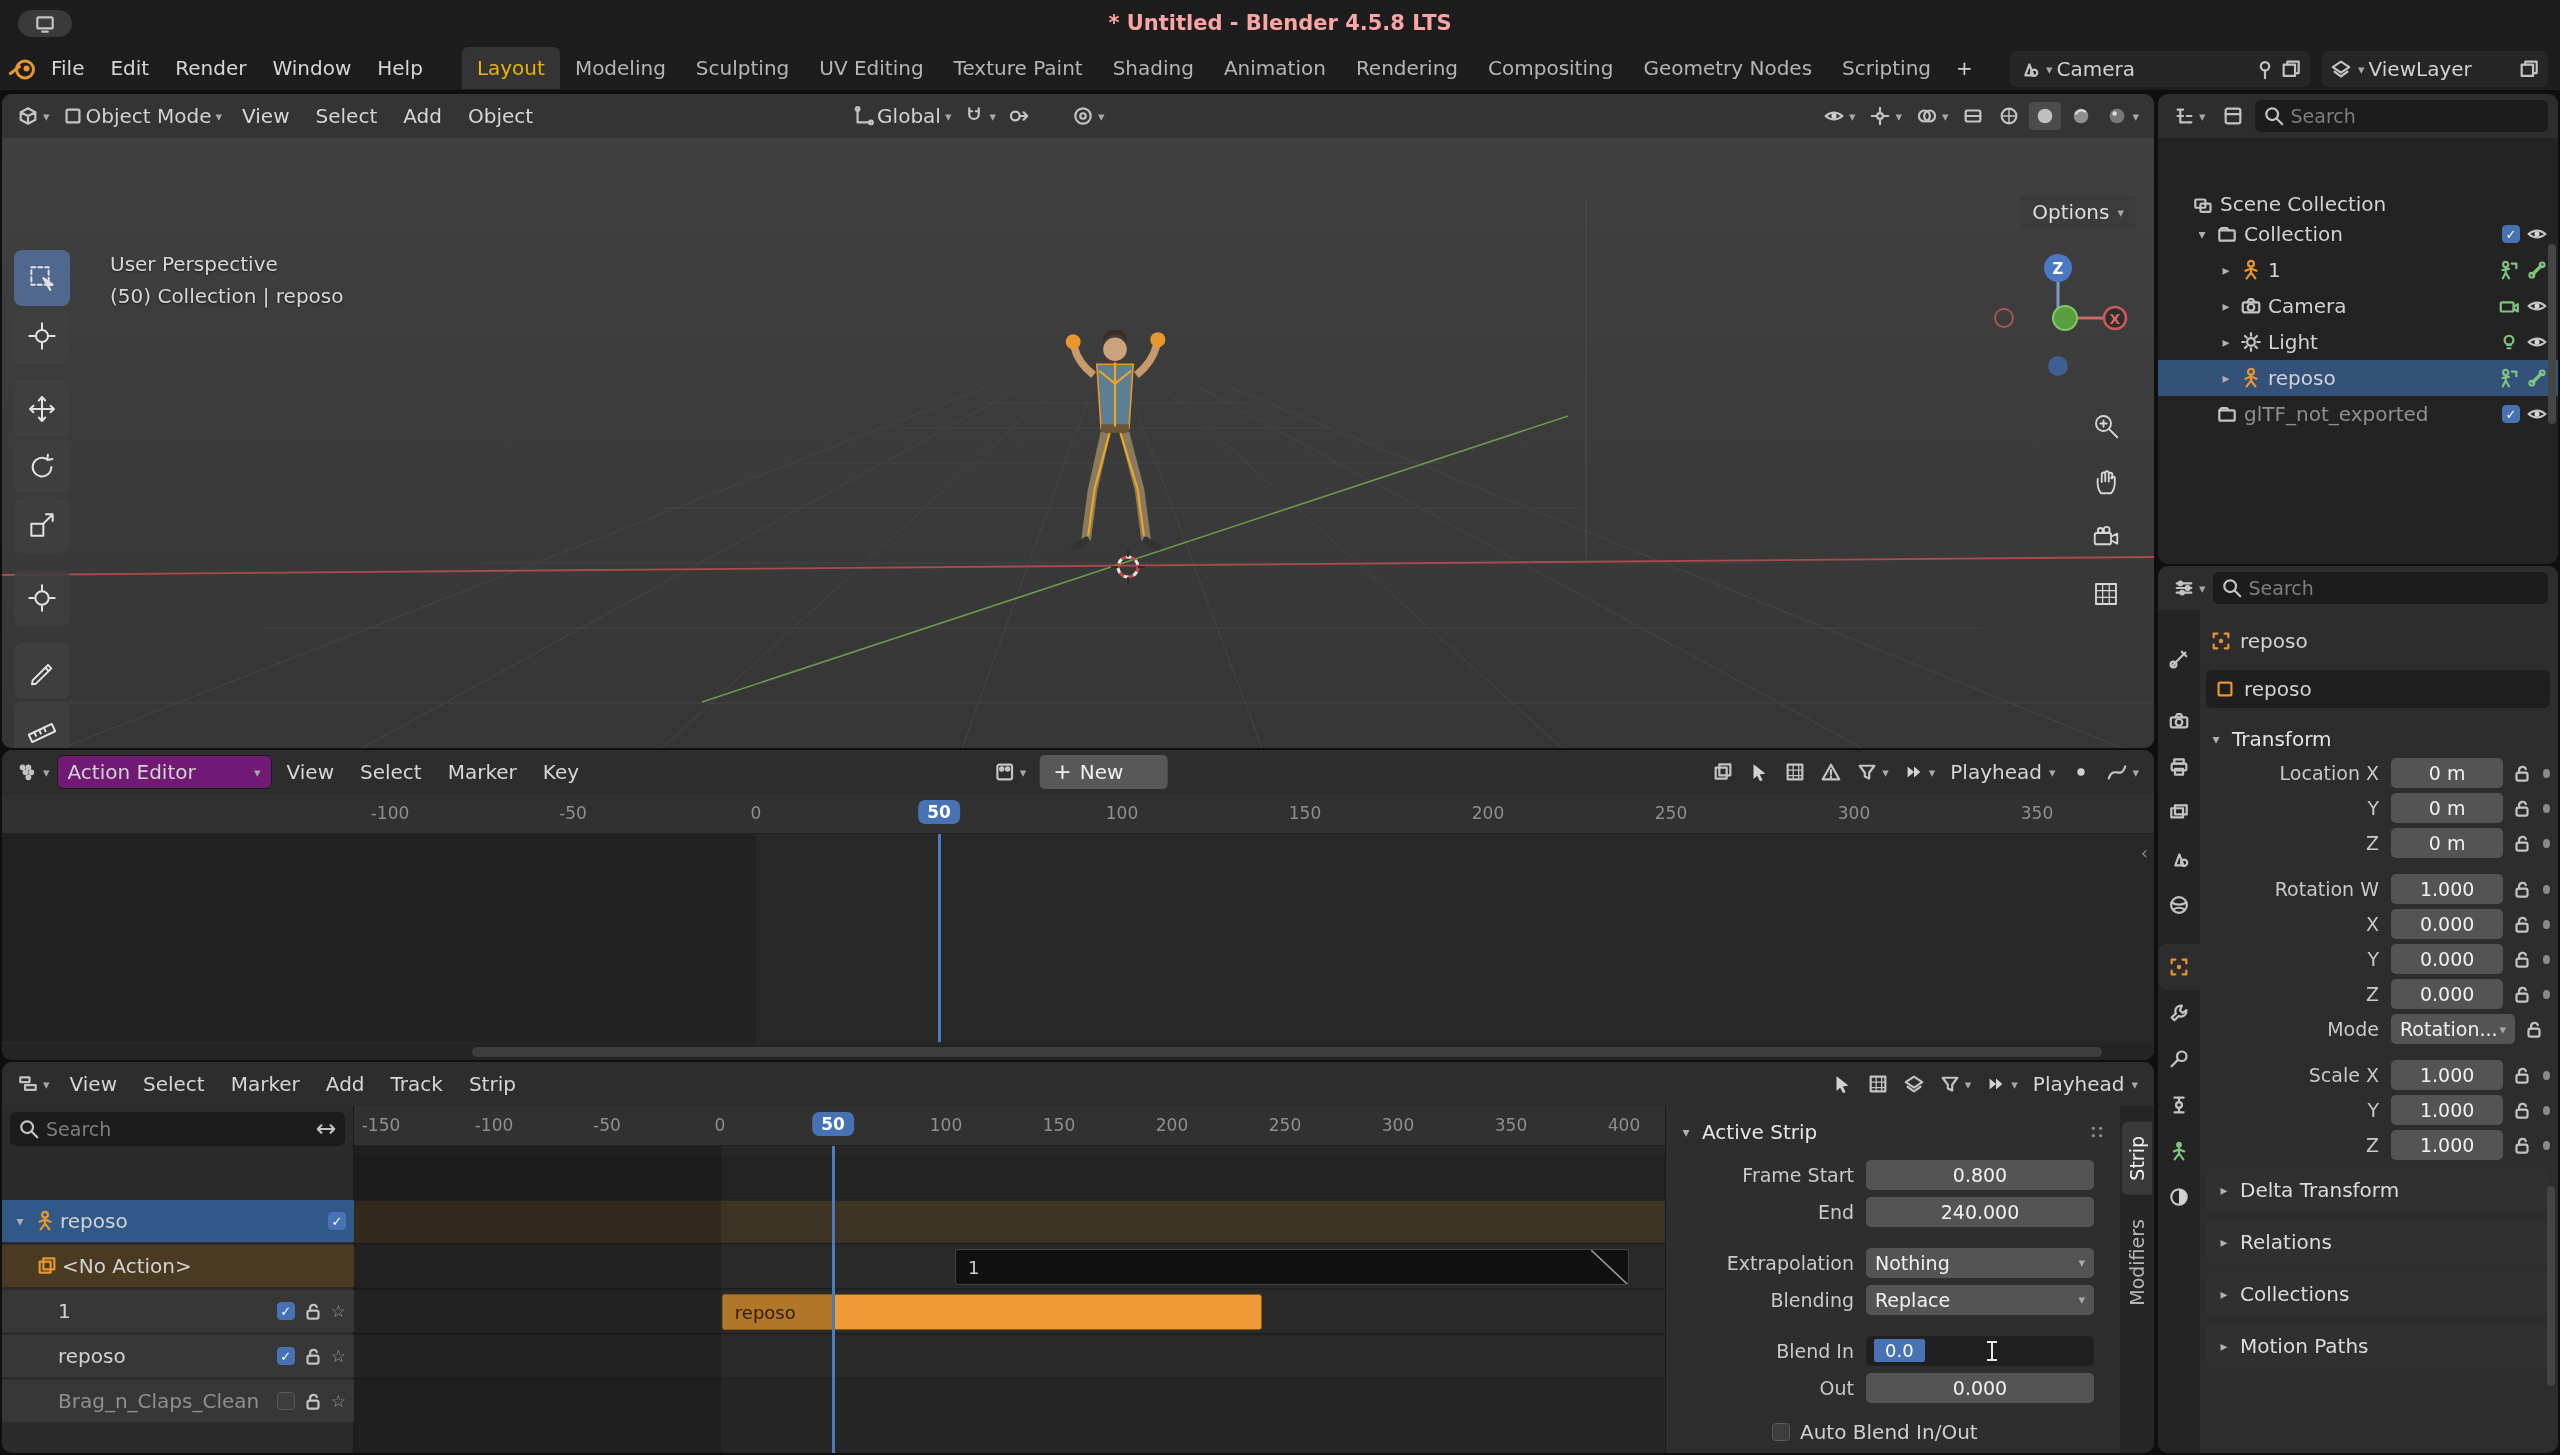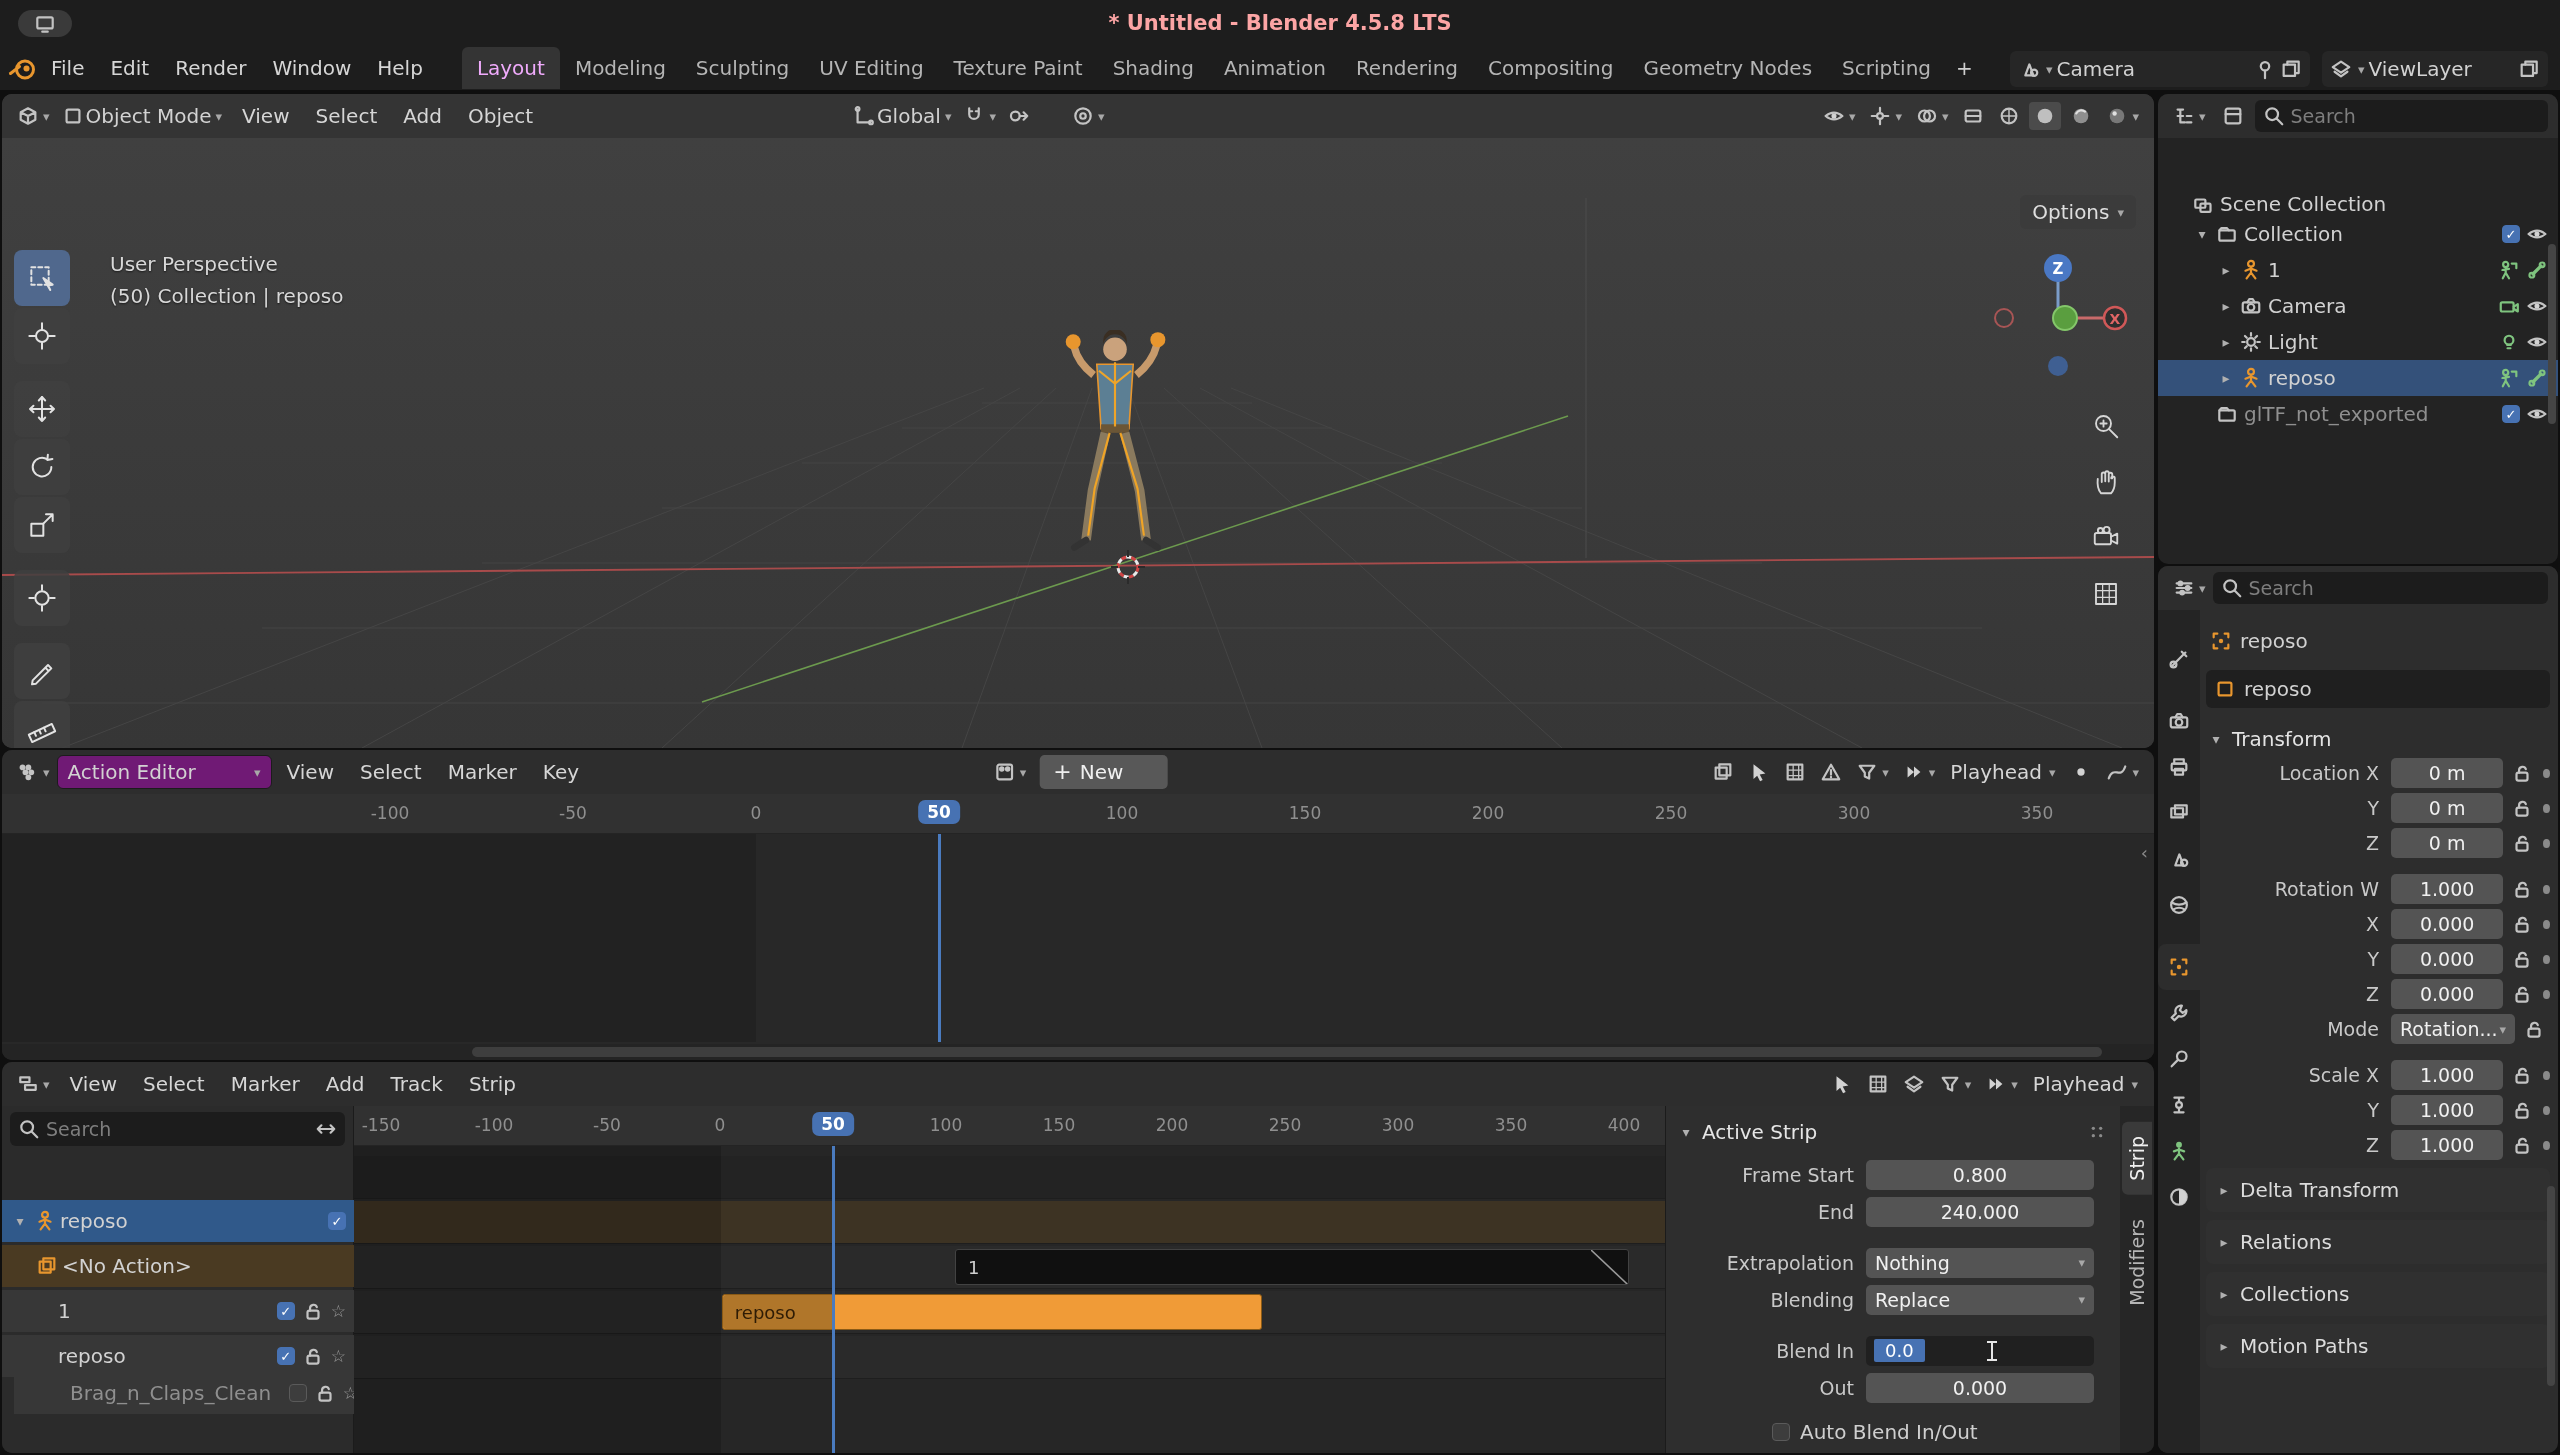--- a/index.html
+++ b/index.html
@@ -17,21 +17,21 @@
 .hbtn{display:inline-flex;align-items:center;gap:2px;padding:3px 5px;border-radius:4px}
 .hbtn.active{background:#4b4b4b}
 
 #titlebar{position:absolute;left:0;top:0;width:2560px;height:46px;background:#1d1d1d;display:flex;align-items:center;justify-content:center}
 #titlebar .title{font-weight:bold;color:#fca5a5;font-size:21px}
 #winpill{position:absolute;left:18px;top:10px;width:54px;height:27px;border-radius:14px;background:#3a3a3a;display:flex;align-items:center;justify-content:center}
 #topbar{position:absolute;left:0;top:46px;width:2560px;height:46px;background:#1d1d1d;border-bottom:2px solid #0f0f0f;display:flex;align-items:center;padding:0 8px}
 #topbar-menus{display:flex;align-items:center}
 #workspaces{display:flex;align-items:center;margin-left:26px;height:46px}
 .wtab{padding:9px 15px;color:#b5b5b5;white-space:nowrap}
-.wtab.active{background:#343434;color:#f0abfc;border-radius:6px 6px 0 0}
+.wtab.active{background:#343434;color:#eab308;border-radius:6px 6px 0 0}
 .wtab.add{color:#cfcfcf;padding:9px 10px}
 .tcluster{display:flex;align-items:center;gap:4px;position:absolute;top:5px;height:36px;background:#262626;border-radius:6px;padding:0 8px}
 #scene-cluster{left:2010px;width:300px}
 #viewlayer-cluster{left:2322px;width:226px}
 
 #viewport{left:2px;top:94px;width:2152px;height:654px;background:#3b3b3b}
 #vp-canvas{position:absolute;left:0;top:44px;right:0;bottom:0;background:linear-gradient(#404040,#363636)}
 #vp-overlay{position:absolute;left:108px;top:110px;color:#d8d8d8;font-size:20px;line-height:32px;text-shadow:0 1px 2px rgba(0,0,0,.6)}
 #toolbar{position:absolute;left:12px;top:112px;display:flex;flex-direction:column;gap:1px}
 .tool{width:56px;height:56px;border-radius:8px;background:#3f3f3fd9;display:flex;align-items:center;justify-content:center;margin-bottom:1px}
@@ -1252,21 +1252,21 @@
             <span class="cb checked">✓</span>
             <span class="icn ">
               <svg viewBox="0 0 12 12">
                 <rect x="3" y="5.8" width="6" height="4.4" rx="1"></rect>
                 <path d="M4.4 5.8 V4.4 a1.9 1.9 0 0 1 3.7 -0.5"></path>
               </svg>
             </span>
             <span class="star">☆</span>
           </span>
         </div>
-        <div class="crow track dim" style="top: 266px; margin-left: 12px;">
+        <div class="crow track dim" style="top: 274px;">
           <span class="clabel">Brag_n_Claps_Clean</span>
           <span class="crow-right">
             <span class="cb"></span>
             <span class="icn ">
               <svg viewBox="0 0 12 12">
                 <rect x="3" y="5.8" width="6" height="4.4" rx="1"></rect>
                 <path d="M4.4 5.8 V4.4 a1.9 1.9 0 0 1 3.7 -0.5"></path>
               </svg>
             </span>
             <span class="star">☆</span>

